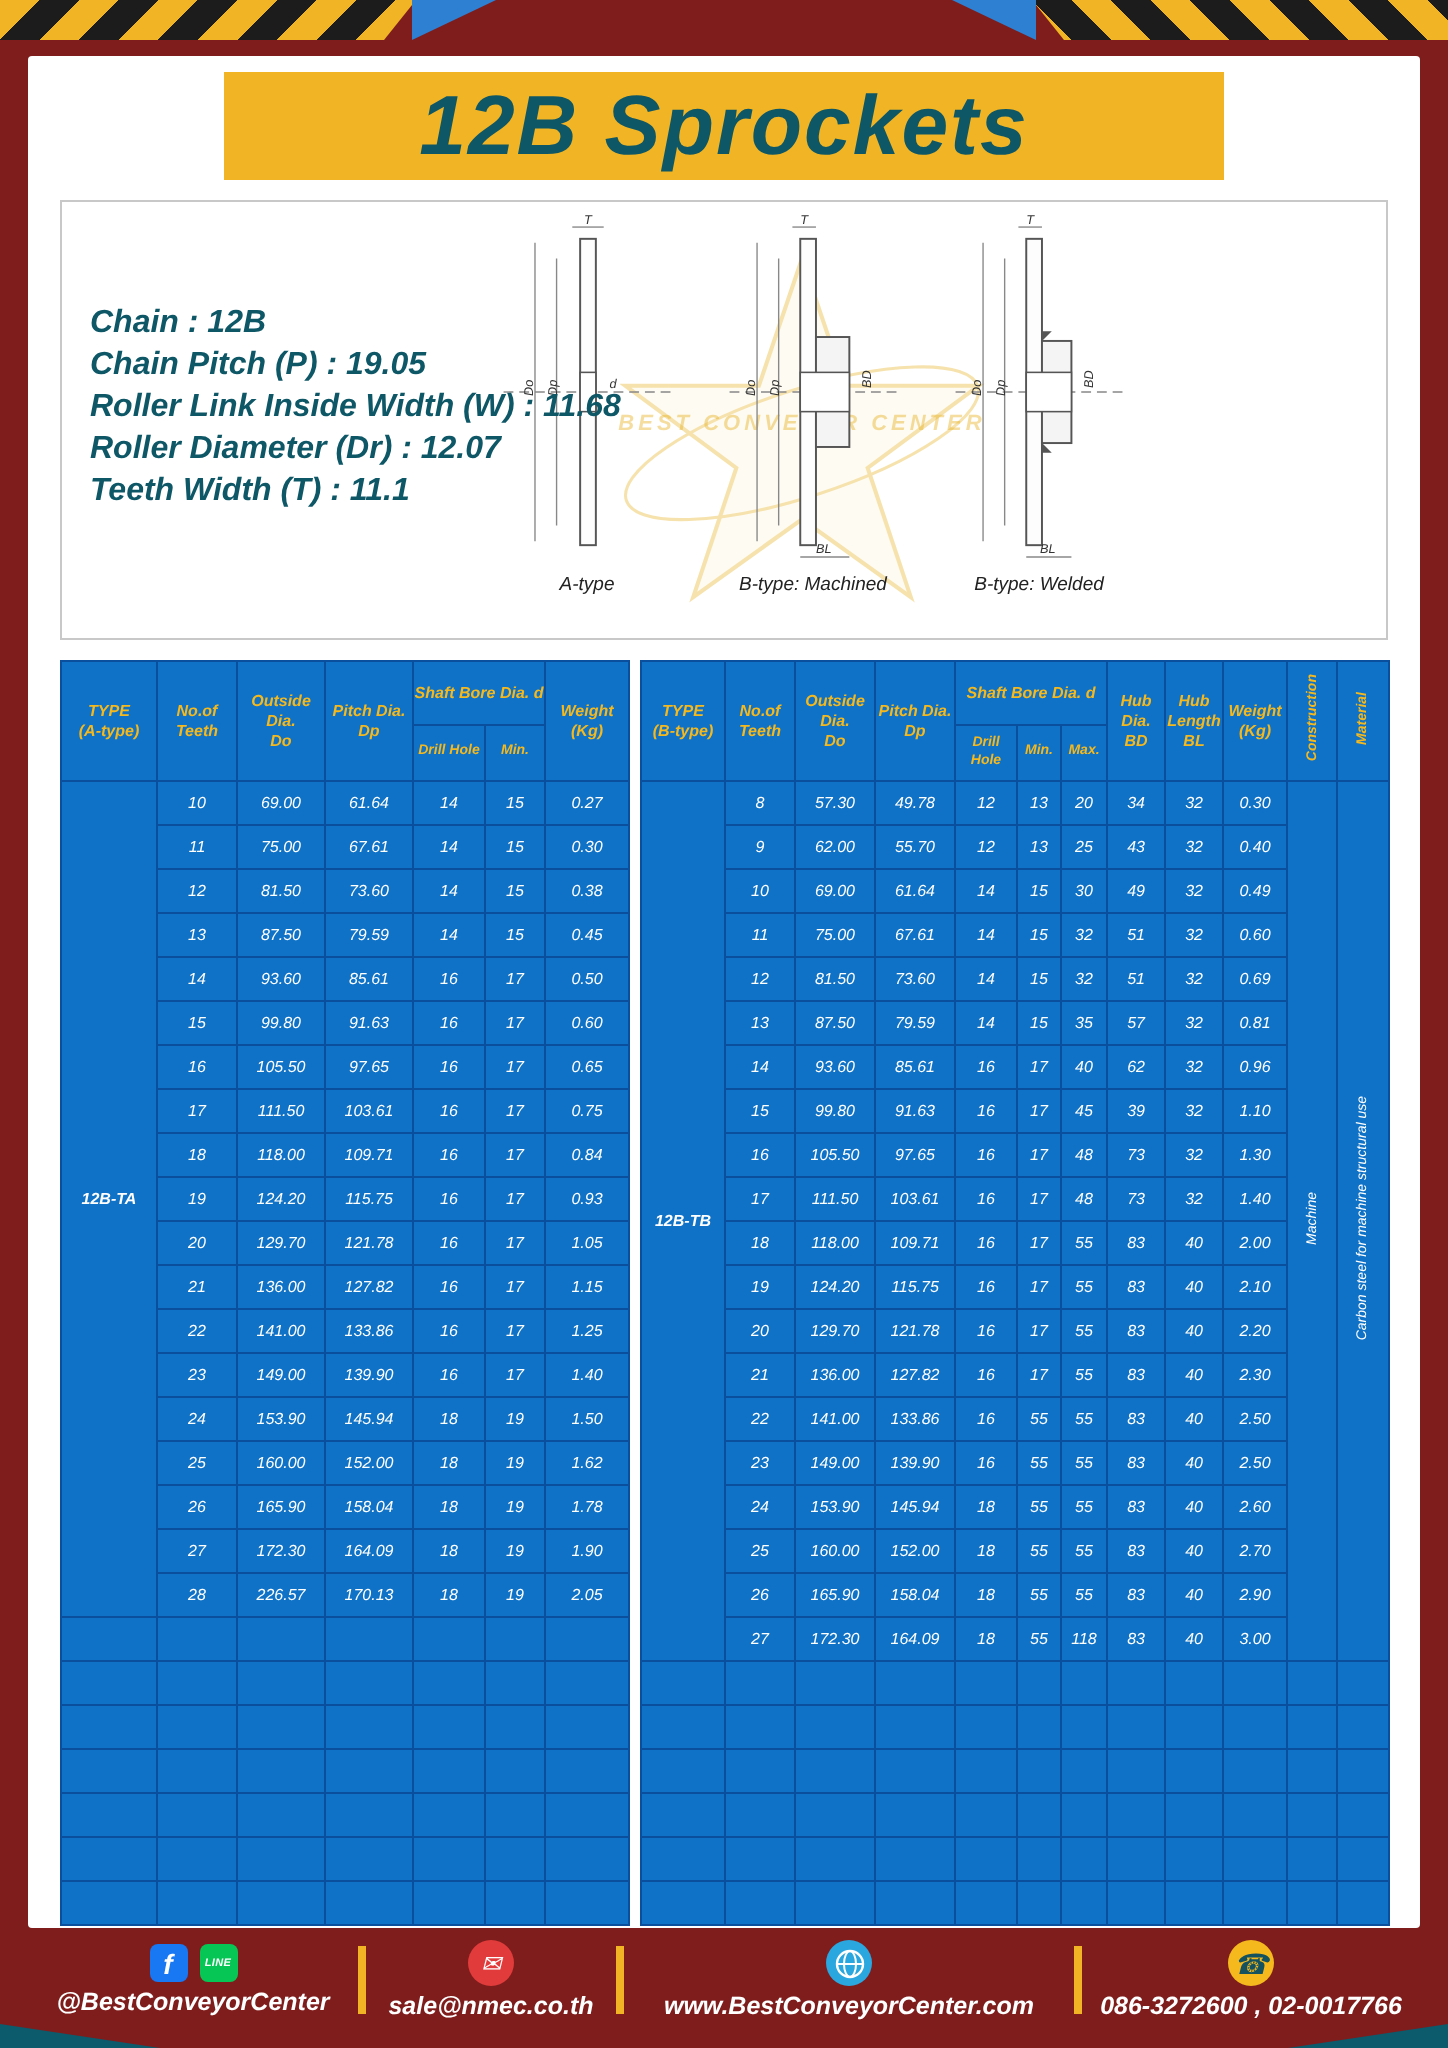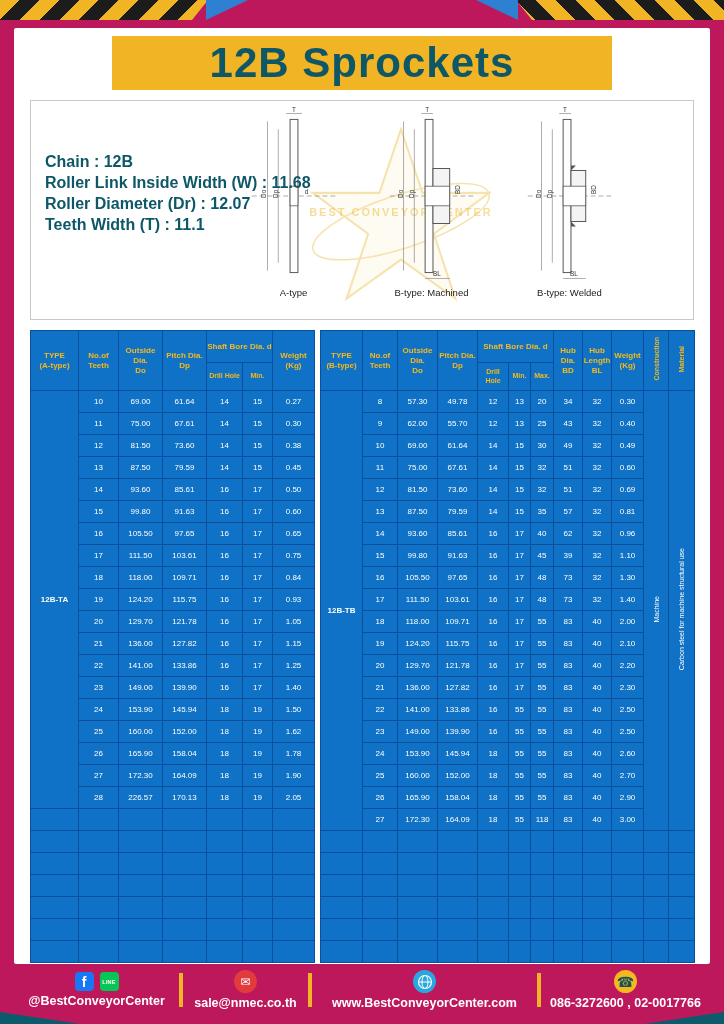--- a/index.html
+++ b/index.html
@@ -1,17 +1,17 @@
 <!DOCTYPE html>
 <html><head>
 <meta charset="utf-8">
 <style>
   html,body{margin:0;padding:0;}
   body{width:724px;height:1024px;font-family:"Liberation Sans",sans-serif;}
-  .page{position:relative;width:724px;height:1024px;background:#be185d;overflow:hidden;}
+  .page{position:relative;width:724px;height:1024px;background:#7f1d1d;overflow:hidden;font-style:italic;}
 
   
   .hazard{position:absolute;top:0;height:20px;background:repeating-linear-gradient(135deg,#F0B424 0 14px,#1c1c1c 14px 28px);}
   .hazard.l{left:0;width:208px;clip-path:polygon(0 0,100% 0,calc(100% - 16px) 100%,0 100%);}
   .hazard.r{right:0;width:208px;background:repeating-linear-gradient(45deg,#F0B424 0 14px,#1c1c1c 14px 28px);clip-path:polygon(0 0,100% 0,100% 100%,16px 100%);}
   .wedge{position:absolute;top:0;width:42px;height:20px;background:#2E80D2;}
   .wedge.l{left:206px;clip-path:polygon(0 0,100% 0,0 100%);}
   .wedge.r{right:206px;clip-path:polygon(0 0,100% 0,100% 100%);}
   .bw{position:absolute;bottom:0;width:80px;height:12px;background:#0B5B6C;}
   .bw.l{left:0;clip-path:polygon(0 0,100% 100%,0 100%);}
@@ -22,21 +22,21 @@
   .title-bar{position:absolute;left:98px;top:8px;width:500px;height:54px;background:#F0B424;display:flex;align-items:center;justify-content:center;}
   .title-bar .t{font-size:42px;font-weight:800;color:#0E5767;letter-spacing:1px;}
 
   .spec-panel{position:absolute;left:16px;top:72px;width:662px;height:218px;background:#fff;border:1px solid #c8c8c8;}
   .spec-text{position:absolute;left:14px;top:50px;z-index:2;}
   .spec-line{font-size:16px;font-weight:bold;color:#0E5767;line-height:21px;white-space:nowrap;}
 
   .watermark{position:absolute;left:270px;top:18px;width:200px;height:195px;opacity:.38;z-index:0;}
   .wm-text{position:absolute;left:255px;top:105px;width:230px;text-align:center;color:#E8B42A;opacity:.45;font-size:11px;font-weight:bold;letter-spacing:2px;z-index:0;}
 
-  .diagrams{position:absolute;right:4px;top:6px;width:452px;height:206px;display:flex;z-index:1;gap:25px;}
+  .diagrams{position:absolute;right:4px;top:6px;width:452px;height:206px;display:flex;z-index:1;}
   .fig{width:113px;display:flex;flex-direction:column;align-items:center;}
   .fig svg{width:108px;height:178px;}
   .fig .cap{font-size:9.5px;color:#222;margin-top:2px;white-space:nowrap;}
   .pl{fill:#fdfdfd;stroke:#555;stroke-width:1;}
   .hub{fill:#f4f4f4;stroke:#555;stroke-width:1;}
   .cl{stroke:#888;stroke-width:.7;stroke-dasharray:5 3;}
   .dim{stroke:#888;stroke-width:.7;}
   .dt{font-size:6.5px;fill:#333;font-family:"Liberation Sans",sans-serif;}
 
   
@@ -88,20 +88,21 @@
 
     <div class="spec-panel">
       <svg class="watermark" viewBox="0 0 190 190">
         <polygon points="95,10 116,72 181,72 127,112 148,175 95,137 42,175 63,112 9,72 74,72" fill="rgba(242,178,29,0.15)" stroke="#E8B42A" stroke-width="2"></polygon>
         <ellipse cx="95" cy="100" rx="90" ry="26" transform="rotate(-18 95 100)" fill="none" stroke="#E8B42A" stroke-width="1.5"></ellipse>
       </svg>
       <div class="wm-text">BEST CONVEYOR CENTER</div>
 
       <div class="spec-text">
         <div class="spec-line">Chain : 12B</div>
+        <div class="spec-line">Chain Pitch (P) : 19.05</div>
         <div class="spec-line">Roller Link Inside Width (W) : 11.68</div>
         <div class="spec-line">Roller Diameter (Dr) : 12.07</div>
         <div class="spec-line">Teeth Width (T) : 11.1</div>
       </div>
 
       <div class="diagrams">
 
         <div class="fig">
           <svg viewBox="0 0 110 180">
             <line class="cl" x1="12" y1="90" x2="98" y2="90"></line>

